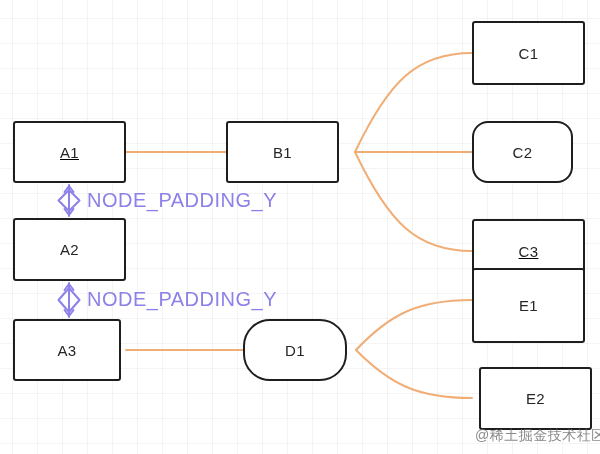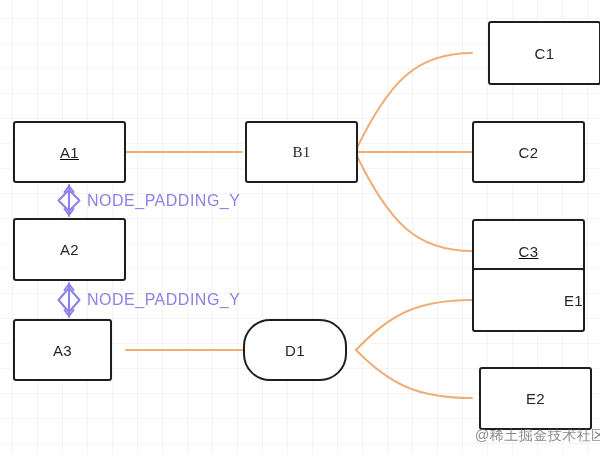--- a/index.html
+++ b/index.html
@@ -36,21 +36,21 @@
     align-items: center;
     justify-content: center;
   }
   .node span {
     font-size: 15px;
     color: #262626;
     letter-spacing: 0.3px;
   }
   .ann-label {
     position: absolute;
-    font-size: 16px;
+    font-size: 20px;
     letter-spacing: 0.5px;
     white-space: nowrap;
     transform: translateY(-52%);
   }
   .watermark {
     position: absolute;
     left: 475px;
     top: 427px;
     font-size: 14px;
     color: rgba(105,105,105,0.78);
@@ -85,38 +85,38 @@
     </svg>
 
 <div class="ann-label" style="left: 87px; top: 200.5px; color: rgb(140, 129, 232);">NODE_PADDING_Y</div>
     <div class="ann-label" style="left: 87px; top: 300px; color: rgb(140, 129, 232);">NODE_PADDING_Y</div>
     <div class="node" style="left: 13px; top: 121px; width: 113px; height: 62px; text-decoration: underline;">
       <span>A1</span>
     </div>
     <div class="node" style="left: 13px; top: 218px; width: 113px; height: 63px;">
       <span>A2</span>
     </div>
-    <div class="node" style="left: 13px; top: 319px; width: 99px; height: 62px;">
+    <div class="node" style="left: 13px; top: 319px; width: 108px; height: 62px;">
       <span>A3</span>
     </div>
-    <div class="node" style="left: 245px; top: 121px; width: 113px; height: 62px; font-family: Liberation Serif, serif;">
+    <div class="node" style="left: 226px; top: 121px; width: 113px; height: 62px;">
       <span>B1</span>
     </div>
     <div class="node" style="left: 243px; top: 319px; width: 104px; height: 62px; border-radius: 27px;">
       <span>D1</span>
     </div>
-    <div class="node" style="left: 472px; top: 21px; width: 113px; height: 64px; margin-left: 16px;">
+    <div class="node" style="left: 472px; top: 21px; width: 113px; height: 64px;">
       <span>C1</span>
     </div>
-    <div class="node" style="left: 472px; top: 121px; width: 113px; height: 62px;">
+    <div class="node" style="left: 472px; top: 121px; width: 101px; height: 62px; border-radius: 16px;">
       <span>C2</span>
     </div>
     <div class="node" style="left: 472px; top: 219px; width: 113px; height: 64px; text-decoration: underline;">
       <span>C3</span>
     </div>
-    <div class="node" style="left: 472px; top: 268px; width: 113px; height: 64px; justify-content: flex-end;">
+    <div class="node" style="left: 472px; top: 268px; width: 113px; height: 75px;">
       <span>E1</span>
     </div>
     <div class="node" style="left: 472px; top: 367px; width: 113px; height: 63px; margin-left: 7px;">
       <span>E2</span>
     </div>
     <div class="watermark">@稀土掘金技术社区</div>
   </div>
 
 </body></html>

